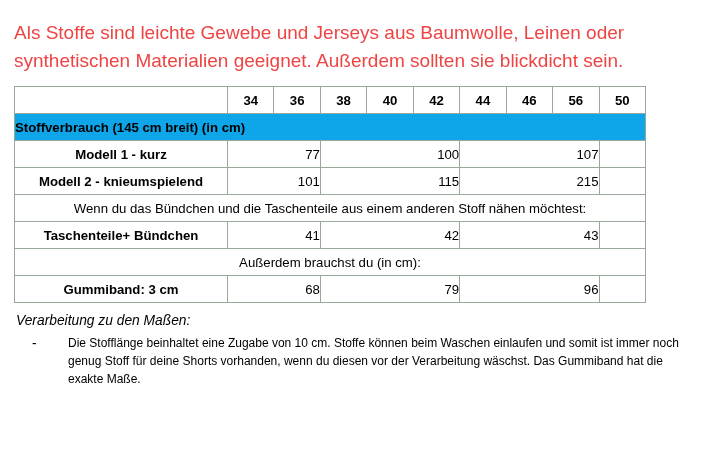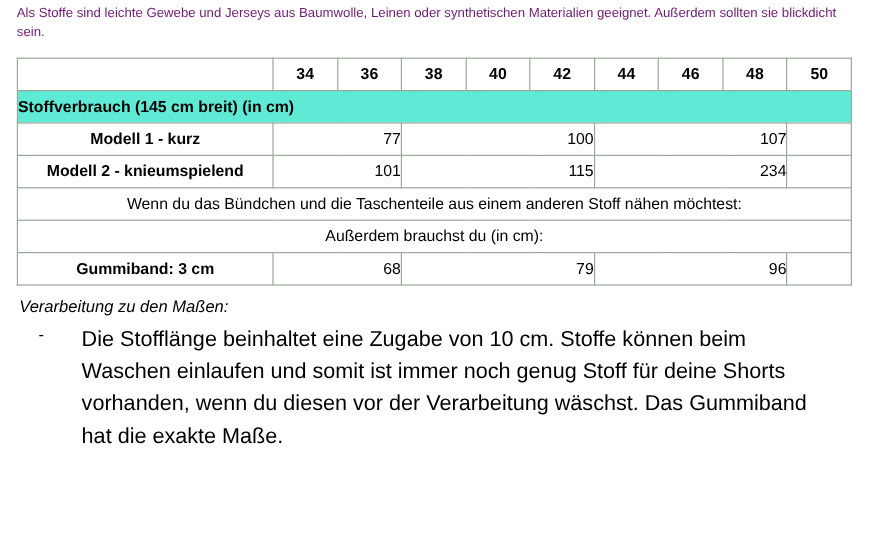--- a/index.html
+++ b/index.html
@@ -16,28 +16,28 @@
     overflow: hidden;
   }
   .page {
     position: relative;
     width: 724px;
     height: 450px;
     box-sizing: border-box;
     padding: 0 14px;
   }
   .intro {
-    font-size: 11px;
+    font-size: 19px;
     line-height: 1.45;
-    margin: 4px 0 12px 0;
-    color: #701a75;
+    margin: 19px 0 12px 0;
+    color: #ef4444;
   }
   table.sizes {
     border-collapse: collapse;
-    width: 696px;
+    width: 632px;
     table-layout: fixed;
   }
   table.sizes td, table.sizes th {
     border: 1px solid #9aa89a;
     padding: 0;
     font-size: 13.2px;
     vertical-align: middle;
     height: 26px;
   }
   .hdr-blank {
@@ -54,21 +54,21 @@
   td.label {
     text-align: center;
     padding-left: 7px;
     font-weight: bold;
     font-size: 13.3px;
   }
   td.section {
     text-align: left;
     padding-left: 7px;
     font-weight: bold;
-    background: #5eead4;
+    background: #0ea5e9;
     font-size: 13.3px;
   }
   td.note {
     text-align: center;
     padding-left: 7px;
     font-weight: normal;
     font-size: 13.3px;
   }
   td.val {
     text-align: right;
@@ -86,21 +86,21 @@
     display: flex;
     margin-left: 18px;
   }
   .bullet-dash {
     width: 36px;
     flex: 0 0 36px;
     font-size: 13.8px;
     line-height: 1.5;
   }
   .bullet-text {
-    font-size: 18px;
+    font-size: 12px;
     line-height: 1.5;
     max-width: 620px;
   }
 </style>
 </head>
 <body>
 
 <div class="page">
 
   <p class="intro">Als Stoffe sind leichte Gewebe und Jerseys aus Baumwolle, Leinen oder synthetischen Materialien geeignet. Außerdem sollten sie blickdicht sein.</p>
@@ -109,21 +109,21 @@
     <thead>
       <tr>
         <th class="hdr-blank"></th>
         <th class="size">34</th>
         <th class="size">36</th>
         <th class="size">38</th>
         <th class="size">40</th>
         <th class="size">42</th>
         <th class="size">44</th>
         <th class="size">46</th>
-        <th class="size">48</th>
+        <th class="size">56</th>
         <th class="size">50</th>
       </tr>
     </thead>
     <tbody>
 
       <tr>
         <td class="section" colspan="10">Stoffverbrauch (145 cm breit) (in cm)</td>
       </tr>
 
       <tr>
@@ -133,28 +133,35 @@
         <td class="val" colspan="3">107</td>
         <td class="val empty-cell"></td>
       </tr>
 
 
 
       <tr>
         <td class="label">Modell 2 - knieumspielend</td>
         <td class="val" colspan="2">101</td>
         <td class="val" colspan="3">115</td>
-        <td class="val" colspan="3">234</td>
+        <td class="val" colspan="3">215</td>
         <td class="val empty-cell"></td>
       </tr>
 
       <tr>
         <td class="note" colspan="10">Wenn du das Bündchen und die Taschenteile aus einem anderen Stoff nähen möchtest:</td>
       </tr>
 
+      <tr>
+        <td class="label">Taschenteile+ Bündchen</td>
+        <td class="val" colspan="2">41</td>
+        <td class="val" colspan="3">42</td>
+        <td class="val" colspan="3">43</td>
+        <td class="val empty-cell"></td>
+      </tr>
 
       <tr>
         <td class="note" colspan="10">Außerdem brauchst du (in cm):</td>
       </tr>
 
       <tr>
         <td class="label">Gummiband: 3 cm</td>
         <td class="val" colspan="2">68</td>
         <td class="val" colspan="3">79</td>
         <td class="val" colspan="3">96</td>

